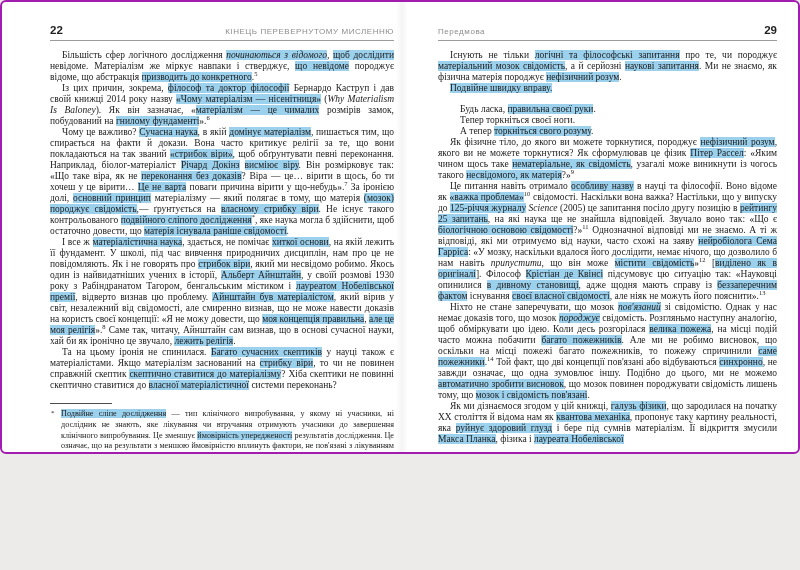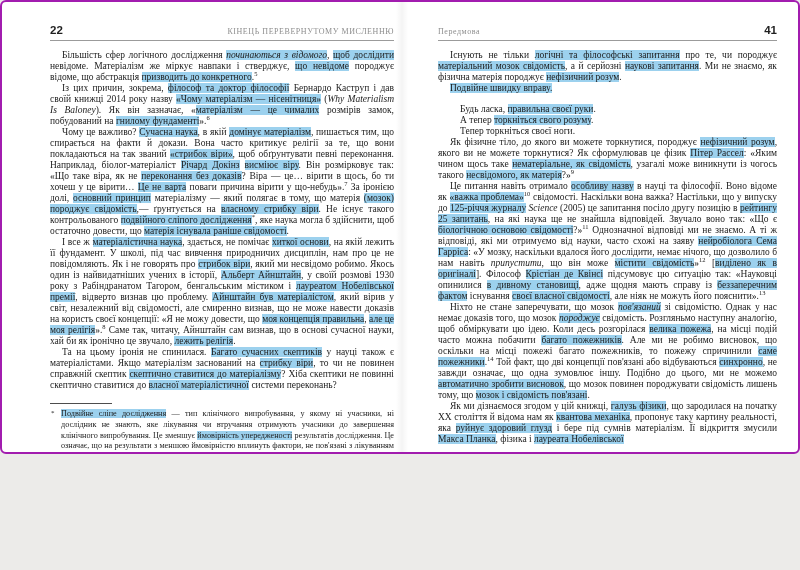--- a/index.html
+++ b/index.html
@@ -7,21 +7,21 @@
          border-radius:6px;box-sizing:border-box;overflow:hidden;
          font-family:"Liberation Serif","DejaVu Serif",serif;}
   .gutter{position:absolute;left:394px;top:0;width:12px;height:100%;pointer-events:none;
           background:linear-gradient(90deg,rgba(0,0,0,0) 0%,rgba(0,0,0,0.045) 50%,rgba(0,0,0,0) 100%);}
   .page{position:absolute;top:0;height:570px;box-sizing:border-box;overflow:hidden;}
   .page-left{left:0;width:400px;padding:22px 8px 0 48px;}
   .page-right{left:400px;width:400px;padding:22px 25px 0 36px;}
   .pghead{display:flex;justify-content:space-between;align-items:baseline;
           border-bottom:1px solid #9b9b9b;padding-bottom:4px;}
   .pagenum{font-family:"Liberation Sans","DejaVu Sans",sans-serif;font-size:11.5px;font-weight:bold;color:#1f1f1f;}
-  .runhead{font-family:Liberation Serif, serif;font-size:8px;color:#8d8d8d;letter-spacing:.55px;}
+  .runhead{font-family:Liberation Sans, sans-serif;font-size:8px;color:#8d8d8d;letter-spacing:.55px;}
   .bodytext{margin-top:9px;font-size:9.5px;line-height:11px;color:#1b1b1b;text-align:justify;}
   .bodytext p{margin:0;text-indent:12px;}
   .bodytext p.quote{text-indent:0;margin-left:22px;}
   .bodytext p:not(.quote)+p.quote{margin-top:10px;}
   .fn-wrap{margin-top:12px;}
   .fnsep{width:62px;border-top:1px solid #4d4d4d;margin:0 0 5px 0;}
   .fn{position:relative;font-size:8.2px;line-height:10.8px;color:#1b1b1b;text-align:justify;padding-left:11px;}
   .fn .marker{position:absolute;left:1px;top:-1px;font-size:7px;}
   .it{font-style:italic;}
   .hl{background:#9cd1ee;}
@@ -48,28 +48,28 @@
       <div class="fnsep"></div>
       <div class="fn">
         <span class="marker">*</span><span><span class="hl">Подвійне сліпе дослідження</span><span class=""> — тип клінічного випробування, у якому ні учасники, ні дослідник не знають, яке лікування чи втручання отримують учасники до завершення клінічного випробування. Це зменшує </span><span class="hl">ймовірність упередженості</span><span class=""> результатів дослідження. Це означає, що на результати з меншою ймовірністю вплинуть фактори, не пов'язані з лікуванням або втручанням, яке тестується.— </span><span class="it">Тут і надалі прим. пер.</span></span>
       </div>
     </div>
   </div>
 
   <div class="page page-right">
     <div class="pghead">
       <span class="runhead">Передмова</span>
-      <span class="pagenum">41</span>
+      <span class="pagenum">29</span>
     </div>
     <div class="bodytext">
         <p><span class="">Існують не тільки </span><span class="hl">логічні та філософські запитання</span><span class=""> про те, чи породжує </span><span class="hl">матеріальний мозок свідомість</span><span class="">, а й серйозні </span><span class="hl">наукові запитання</span><span class="">. Ми не знаємо, як фізична матерія породжує </span><span class="hl">нефізичний розум</span><span class="">.</span></p>
         <p><span class="hl">Подвійне швидку вправу.</span></p>
         <p class="quote"><span class="">Будь ласка, </span><span class="hl">правильна своєї руки</span><span class="">.</span></p>
+        <p class="quote"><span class="">Тепер торкніться своєї ноги.</span></p>
         <p class="quote"><span class="">А тепер </span><span class="hl">торкніться свого розуму</span><span class="">.</span></p>
-        <p class="quote"><span class="">Тепер торкніться своєї ноги.</span></p>
         <p><span class="">Як фізичне тіло, до якого ви можете торкнутися, породжує </span><span class="hl">нефізичний розум</span><span class="">, якого ви не можете торкнутися? Як сформулював це фізик </span><span class="hl">Пітер Рассел</span><span class="">: «Яким чином щось таке </span><span class="hl">нематеріальне, як свідомість</span><span class="">, узагалі може виникнути із чогось такого </span><span class="hl">несвідомого, як матерія</span><span class="">?»</span><sup class="">9</sup></p>
         <p><span class="">Це питання навіть отримало </span><span class="hl">особливу назву</span><span class=""> в науці та філософії. Воно відоме як </span><span class="hl">«важка проблема»</span><sup class="">10</sup><span class=""> свідомості. Наскільки вона важка? Настільки, що у випуску до </span><span class="hl">125-річчя журналу</span><span class=""> </span><span class="it">Science</span><span class=""> (2005) це запитання посіло другу позицію в </span><span class="hl">рейтингу 25 запитань</span><span class="">, на які наука ще не знайшла відповідей. Звучало воно так: «Що є </span><span class="hl">біологічною основою свідомості</span><span class="">?»</span><sup class="">11</sup><span class=""> Однозначної відповіді ми не знаємо. А ті ж відповіді, які ми отримуємо від науки, часто схожі на заяву </span><span class="hl">нейробіолога Сема Гарріса</span><span class="">: «У мозку, наскільки вдалося його дослідити, немає нічого, що дозволило б нам навіть </span><span class="it">припустити</span><span class="">, що він може </span><span class="hl">містити свідомість</span><span class="">»</span><sup class="">12</sup><span class=""> [</span><span class="hl">виділено як в оригіналі</span><span class="">]. Філософ </span><span class="hl">Крістіан де Квінсі</span><span class=""> підсумовує цю ситуацію так: «Науковці опинилися </span><span class="hl">в дивному становищі</span><span class="">, адже щодня мають справу із </span><span class="hl">беззаперечним фактом</span><span class=""> існування </span><span class="hl">своєї власної свідомості</span><span class="">, але ніяк не можуть його пояснити».</span><sup class="">13</sup></p>
         <p><span class="">Ніхто не стане заперечувати, що мозок </span><span class="it hl">пов'язаний</span><span class=""> зі свідомістю. Однак у нас немає доказів того, що мозок </span><span class="it hl">породжує</span><span class=""> свідомість. Розгляньмо наступну аналогію, щоб обміркувати цю ідею. Коли десь розгорілася </span><span class="hl">велика пожежа</span><span class="">, на місці подій часто можна побачити </span><span class="hl">багато пожежників</span><span class="">. Але ми не робимо висновок, що оскільки на місці пожежі багато пожежників, то пожежу спричинили </span><span class="hl">саме пожежники</span><span class="">.</span><sup class="">14</sup><span class=""> Той факт, що дві концепції пов'язані або відбуваються </span><span class="hl">синхронно</span><span class="">, не завжди означає, що одна зумовлює іншу. Подібно до цього, ми не можемо </span><span class="hl">автоматично зробити висновок</span><span class="">, що мозок повинен породжувати свідомість лишень тому, що </span><span class="hl">мозок і свідомість пов'язані</span><span class="">.</span></p>
         <p><span class="">Як ми дізнаємося згодом у цій книжці, </span><span class="hl">галузь фізики</span><span class="">, що зародилася на початку XX століття й відома нам як </span><span class="hl">квантова механіка</span><span class="">, пропонує таку картину реальності, яка </span><span class="hl">руйнує здоровий глузд</span><span class=""> і бере під сумнів матеріалізм. Її відкриття змусили </span><span class="hl">Макса Планка</span><span class="">, фізика і </span><span class="hl">лауреата Нобелівської</span></p>
       </div>
   </div>
 
   <div class="gutter"></div>
 </div>
 

